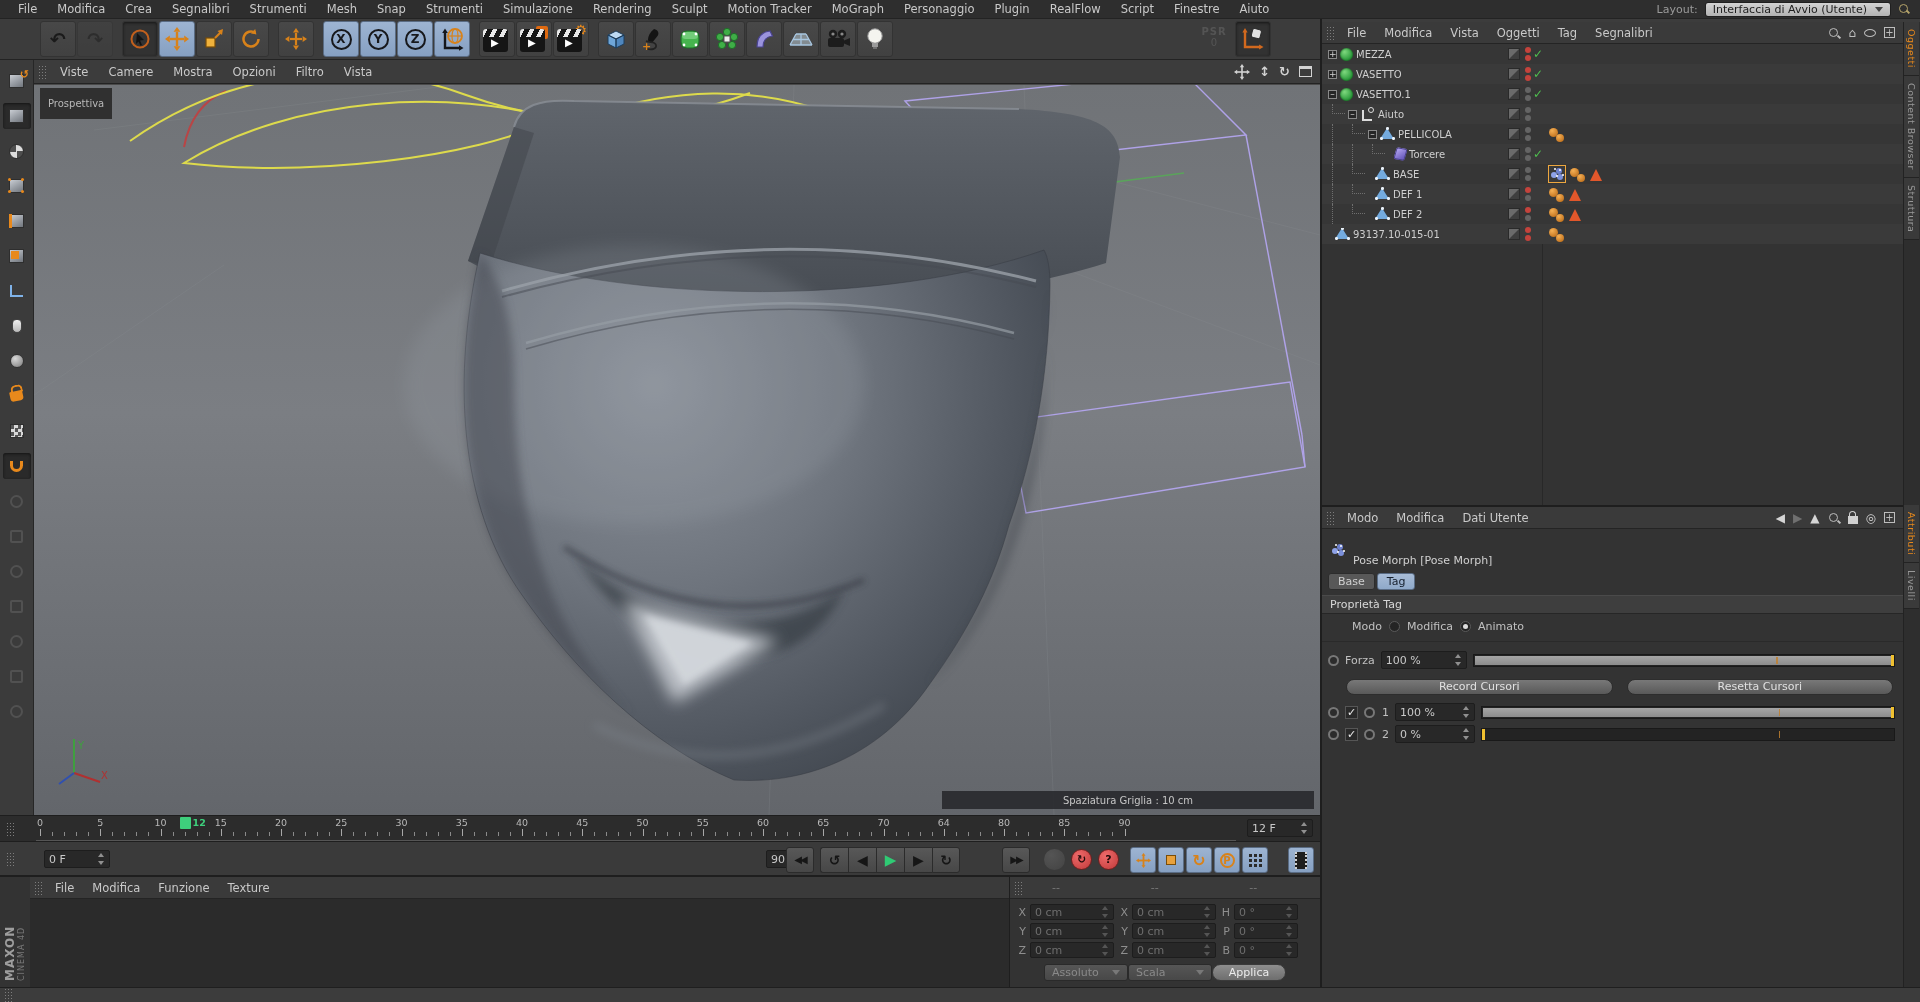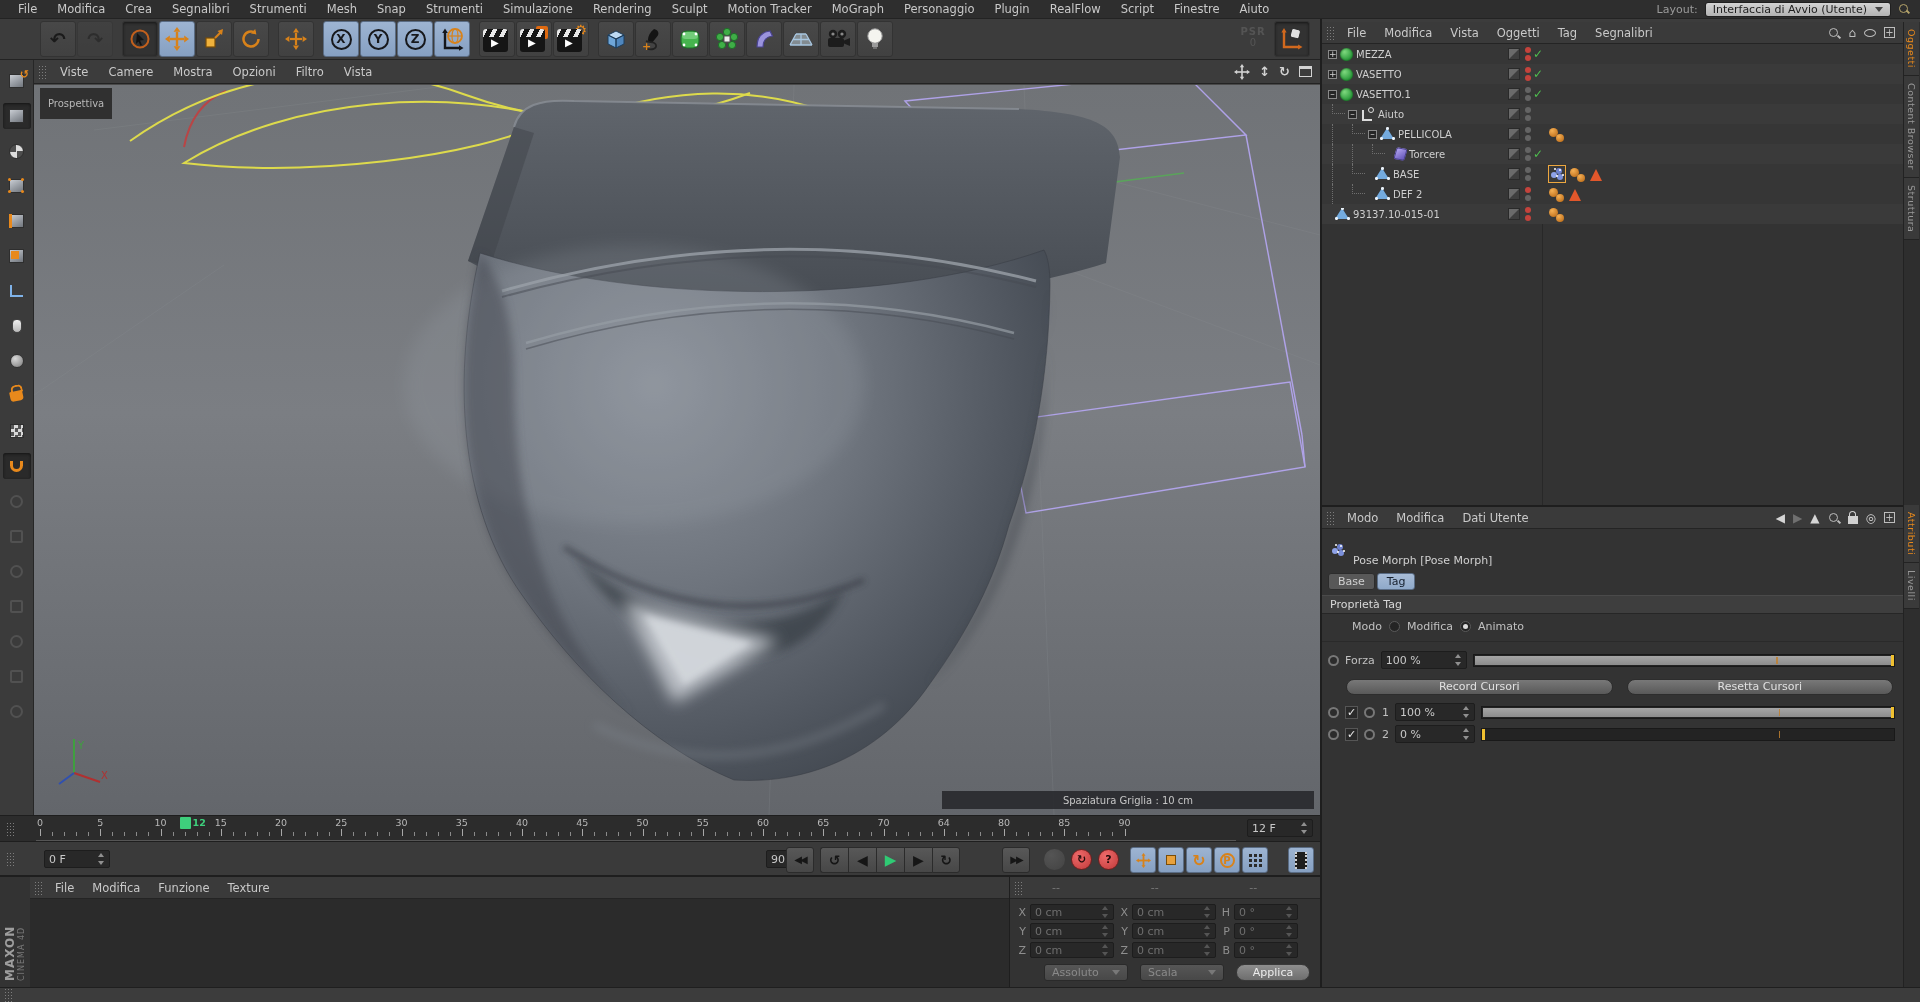--- a/index.html
+++ b/index.html
@@ -26,21 +26,21 @@
   .tb.disabled{opacity:.42;}
   .tbsep{width:8px;}
   .glyph{font-size:19px;font-weight:bold;color:#1a1a1a;line-height:1;}
   .axbtn{width:21px;height:21px;border:2.2px solid #17181c;border-radius:50%;color:#17181c;font-size:12px;font-weight:bold;display:flex;align-items:center;justify-content:center;}
   .clapw{position:relative;width:28px;height:26px;}
   .clap{position:absolute;left:0;bottom:0;width:25px;height:23px;background:#151515;border-radius:3px;overflow:hidden;}
   .clap-top{display:block;height:8px;background:repeating-linear-gradient(115deg,#e8e8e8 0 4px,#151515 4px 9px);}
   .clap-play{position:absolute;left:8px;top:9px;color:#fff;font-size:10px;line-height:1;}
   .oback{position:absolute;right:0;top:0;width:12px;height:13px;background:#e06a10;border-radius:2px;}
   .ogear{position:absolute;right:-2px;top:-3px;color:#e8891c;font-size:14px;line-height:1;}
-  #psr-group{position:absolute;left:1236px;top:2px;display:flex;gap:4px;}
+  #psr-group{position:absolute;left:1197px;top:2px;display:flex;gap:4px;}
   .psr{width:34px;height:34px;display:flex;flex-direction:column;align-items:center;justify-content:center;opacity:.5;}
   .psr b{font-size:10px;color:#6d6d6d;letter-spacing:1px;line-height:1;}
   .psr i{font-style:normal;font-size:10px;color:#6d6d6d;line-height:1.2;}
 
   
   #left-toolbar{position:absolute;left:0;top:60px;width:34px;height:755px;background:#3b3b3b;border-right:1px solid #262626;display:flex;flex-direction:column;align-items:center;padding-top:8px;gap:9px;}
   .ltbtn{width:28px;height:26px;border-radius:3px;display:flex;align-items:center;justify-content:center;}
   .ltbtn.pressed{background:#2a2a2a;box-shadow:inset 0 1px 3px #141414;}
   .ltbtn.dim{opacity:.4;}
   .lic{display:block;}
@@ -125,21 +125,21 @@
   #material-manager{position:absolute;left:30px;top:877px;width:980px;height:110px;background:#2b2b2b;border-right:1px solid #1e1e1e;}
   #mm-menubar{height:22px;background:#3a3a3a;border-bottom:1px solid #242424;display:flex;align-items:center;}
   #coord-manager{position:absolute;left:1010px;top:877px;width:312px;height:110px;background:#333;}
   #cm-header{height:22px;background:#3a3a3a;border-bottom:1px solid #242424;display:flex;align-items:center;}
   .cm-dash{font-size:11px;color:#7a7a7a;width:104px;text-align:left;padding-left:26px;}
   #cm-grid{padding:5px 6px 0 6px;display:flex;flex-direction:column;gap:3px;}
   .crow{display:flex;align-items:center;gap:4px;}
   .clabel{width:10px;font-size:11px;color:#8f8f8f;text-align:right;}
   .crow .vbox{width:84px;height:16px;}
   .crow .vbox:nth-of-type(3){width:64px;}
-  #cm-footer{display:flex;align-items:center;gap:12px;padding:6px 6px 0 34px;}
+  #cm-footer{display:flex;align-items:center;padding:6px 6px 0 34px;}
   .ddgray{background:linear-gradient(#565656,#484848);border:1px solid #2a2a2a;border-radius:3px;color:#8a8a8a;font-size:11px;height:17px;display:flex;align-items:center;gap:10px;padding:0 7px;width:84px;}
   .ddgray .dd-arrow{border-top-color:#787878;}
   #apply-btn{width:74px;height:17px;border-radius:9px;background:linear-gradient(#8e8e8e,#6e6e6e);border:1px solid #3a3a3a;color:#ececec;font-size:11px;display:flex;align-items:center;justify-content:center;}
 
   
   #right-column{position:absolute;left:1322px;top:22px;width:581px;height:965px;background:#333;}
   #om-menubar,#am-menubar{height:22px;background:#3a3a3a;border-bottom:1px solid #242424;display:flex;align-items:center;}
   #om-menubar .mi,#am-menubar .mi,#mm-menubar .mi{font-size:11.5px;padding:1px 9px;}
   .corner-icons{margin-left:auto;display:flex;align-items:center;gap:8px;padding-right:8px;}
   .ci{color:#bdbdbd;font-size:12px;line-height:1;}
@@ -1045,20 +1045,38 @@
           <span class="om-dots">
             <span class="dot gray"></span>
             <span class="dot gray"></span>
           </span>
           <span class="om-tags">
             <span class="tg tg-posemorph-selected"></span>
             <span class="tg tg-phong"></span>
             <span class="tg tg-triangle"></span>
           </span>
         </div>
+        <div class="om-row alt">
+          <div class="om-left">
+            <span class="om-ind"></span>
+            <span class="om-ind om-elbow"></span>
+            <span class="exp-ph"></span>
+            <span class="oi oi-polygon"></span>
+            <span class="om-name">DEF 1</span>
+          </div>
+          <span class="om-layer"></span>
+          <span class="om-dots">
+            <span class="dot red"></span>
+            <span class="dot gray"></span>
+          </span>
+          <span class="om-tags">
+            <span class="tg tg-phong"></span>
+            <span class="tg tg-triangle"></span>
+          </span>
+        </div>
         <div class="om-row">
           <div class="om-left">
             <span class="om-ind"></span>
             <span class="om-ind om-elbow"></span>
             <span class="exp-ph"></span>
             <span class="oi oi-polygon"></span>
             <span class="om-name">DEF 2</span>
           </div>
           <span class="om-layer"></span>
           <span class="om-dots">

